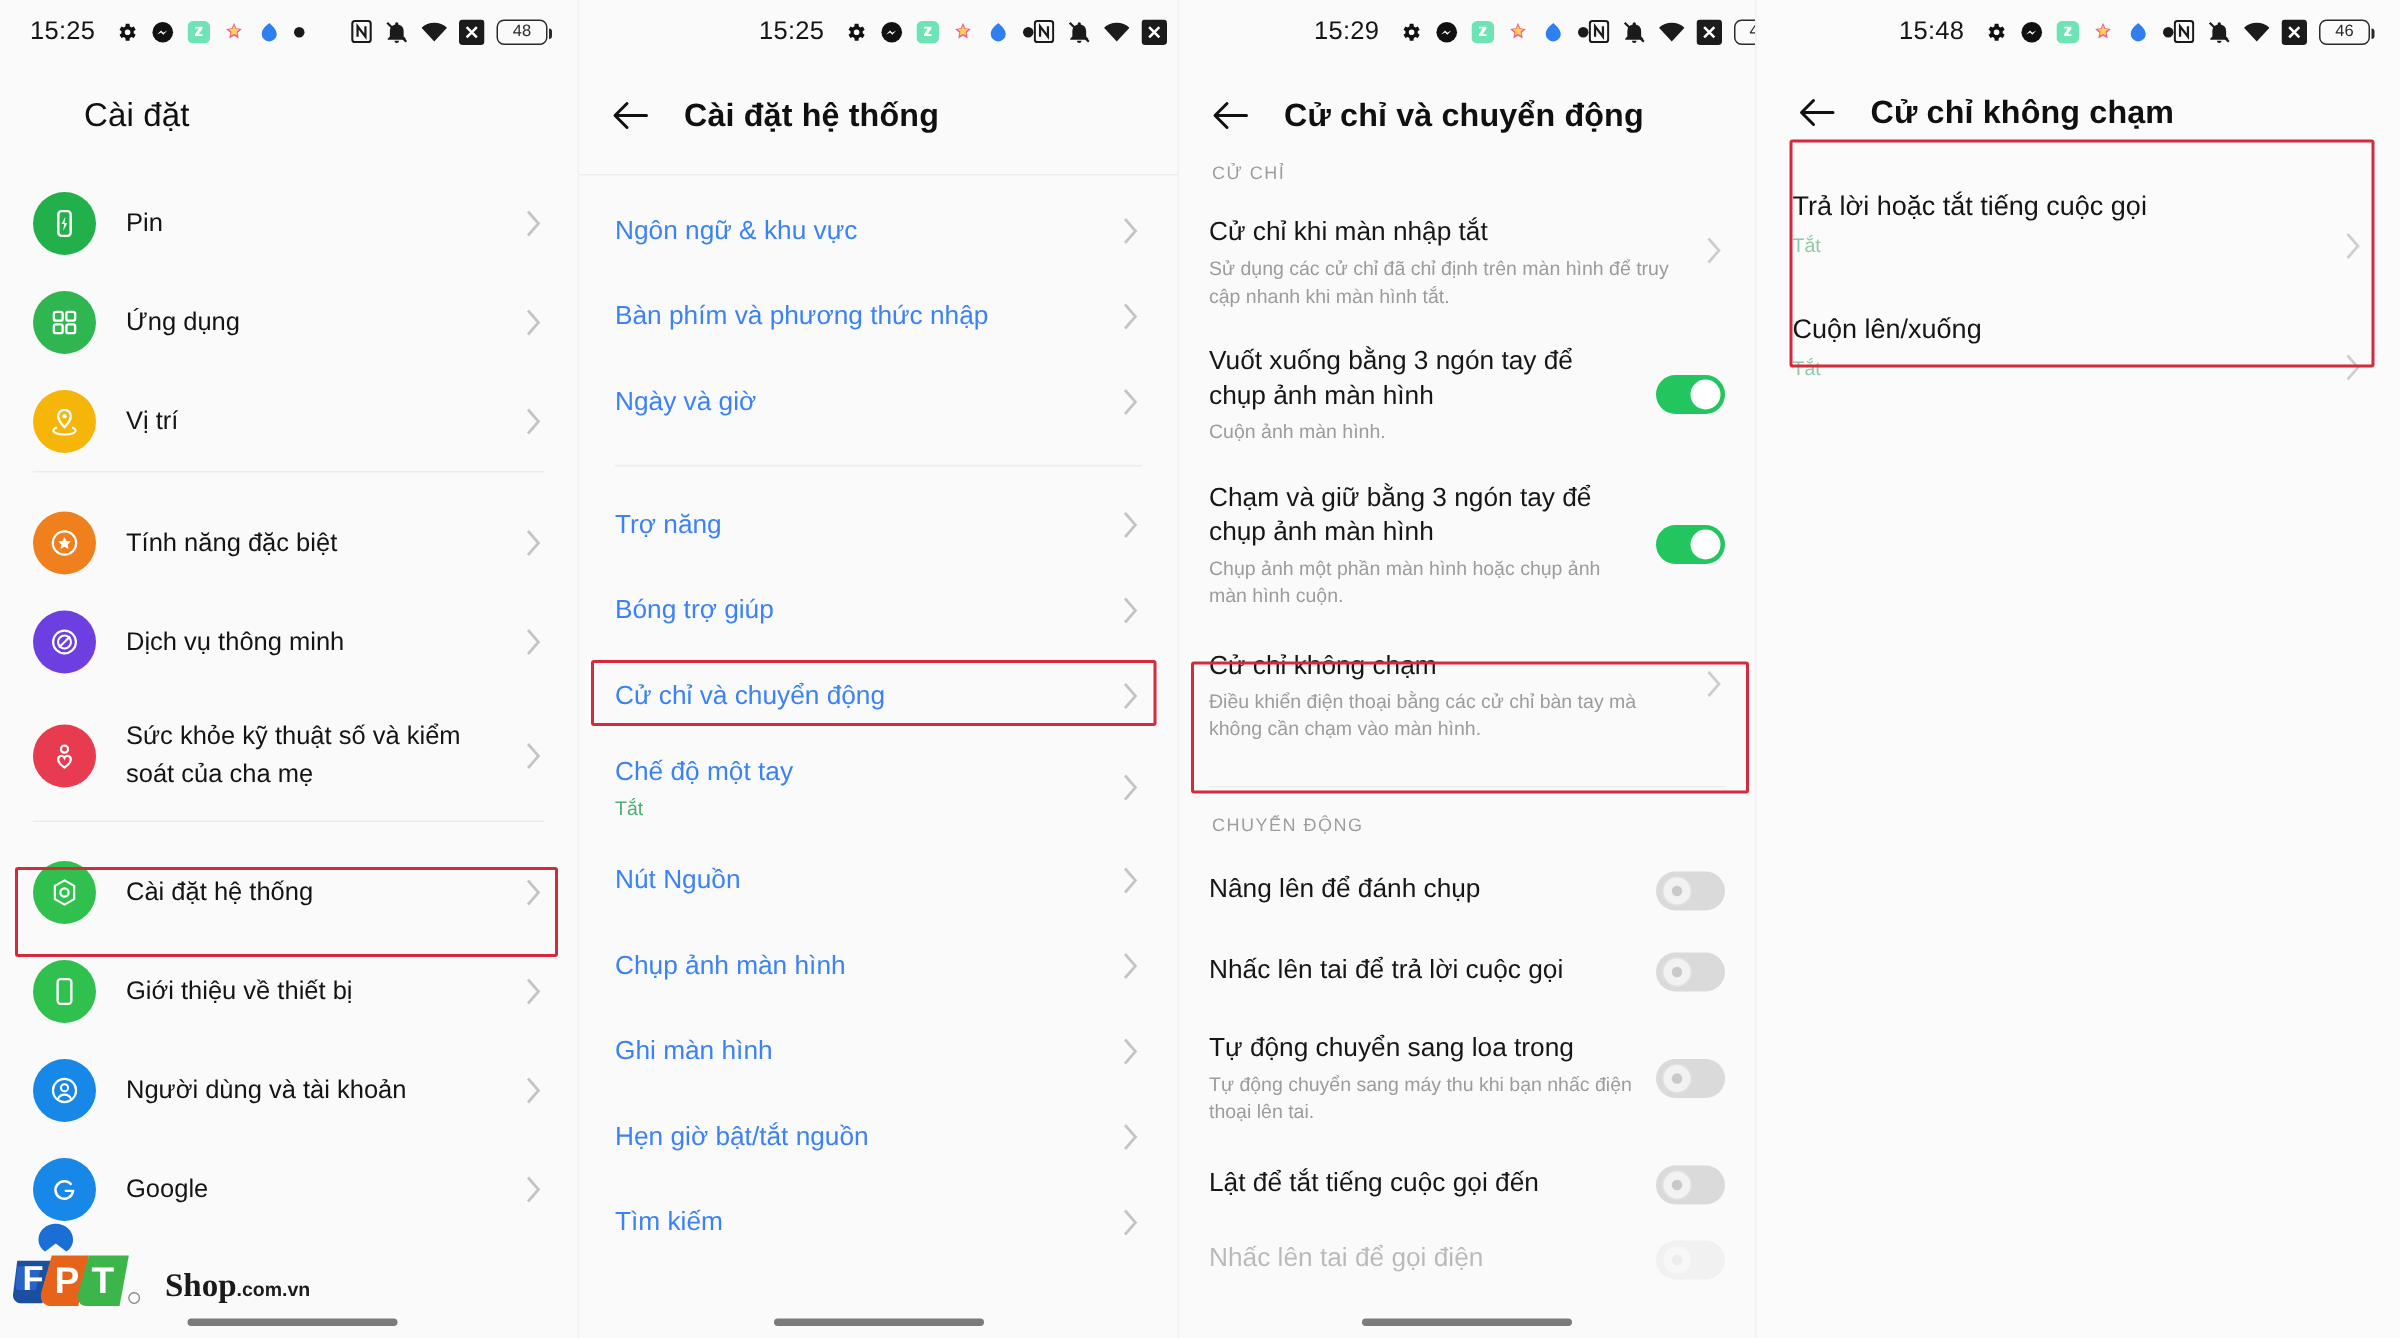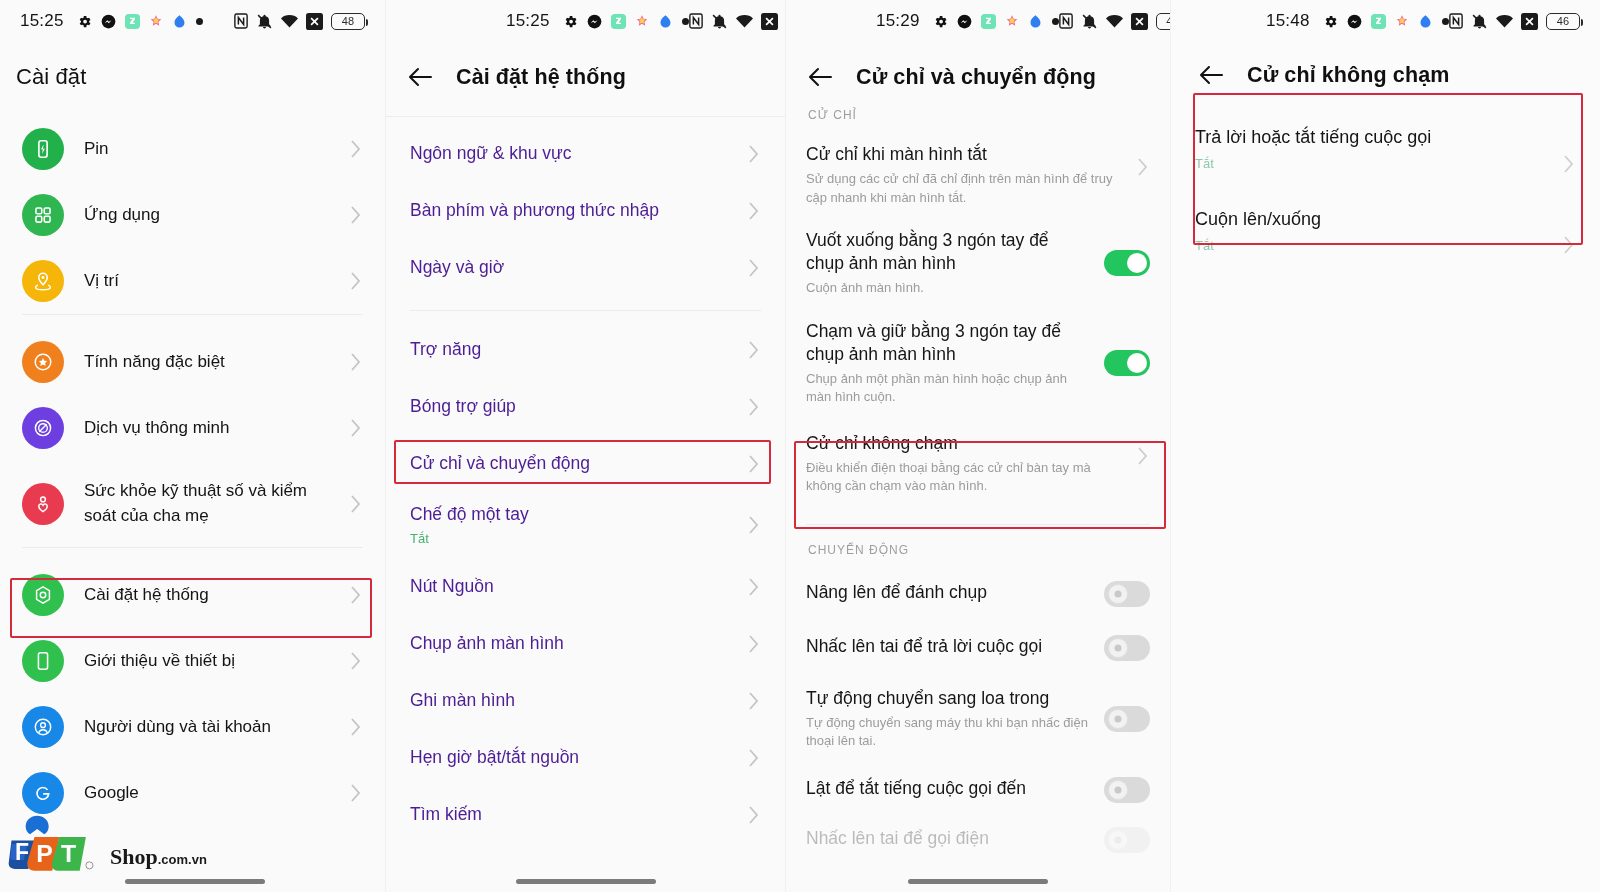--- a/index.html
+++ b/index.html
@@ -53,21 +53,21 @@
   .battery::after {
     content: ""; position: absolute; right: -4px; top: 5px;
     width: 2.5px; height: 7px; background: #2b2b2b; border-radius: 0 2px 2px 0;
   }
 
   
   .pageheader {
     display: flex; align-items: center; gap: 22px;
     padding: 22px 22px 26px 22px;
   }
-  .pageheader.plain { padding-left: 16px; }
+  .pageheader.plain { padding-left: 16px; margin-left: 40px; }
   .backarrow { width: 26px; height: 26px; flex: none; cursor: pointer; }
   .ptitle { font-size: 21.5px; color: #101010; font-weight: 700; letter-spacing: .1px; }
   .ptitle.big { font-size: 22px; font-weight: 400; }
 
   .divider-full { height: 1px; background: #ededed; width: 100%; }
 
   
   .list { position: relative; }
   .row {
     display: flex; align-items: center;
@@ -92,21 +92,21 @@
   .gap { height: 14px; }
 
   
   .p1 .row { height: 66px; }
   .p1 .row.tall { height: 86px; align-items: center; }
   .p1 .row-title { font-size: 17px; }
 
   
   .p2 .row { height: 57px; padding: 0 24px; }
   .p2 .row.withsub { height: 66px; }
-  .p2 .row-title { font-size: 17.5px; color: #4c1d95; }
+  .p2 .row-title { font-size: 17.5px; color: #3b82f6; }
 
   
   .sectionlabel {
     font-size: 12px; color: #9e9e9e; letter-spacing: 1px;
     padding: 6px 22px 10px 22px; text-transform: uppercase;
   }
   .p3 .row { padding: 11px 20px; align-items: flex-start; }
   .p3 .row-title { font-size: 17.5px; color: #161616; line-height: 1.32; }
   .p3 .row-sub { font-size: 13px; color: #9c9c9c; line-height: 1.42; margin-top: 4px; }
   .p3 .chev { margin-top: 14px; color: #c9c9c9; }
@@ -716,21 +716,21 @@
           </svg>
       </span>
       <span class="ptitle">Cử chỉ và chuyển động</span>
     </div>
 
     <div class="sectionlabel">CỬ CHỈ</div>
 
     <div class="list">
       <div class="row">
         <div class="row-body">
-          <div class="row-title">Cử chỉ khi màn hình tắt</div>
+          <div class="row-title">Cử chỉ khi màn nhập tắt</div>
           <div class="row-sub">Sử dụng các cử chỉ đã chỉ định trên màn hình để truy cập nhanh khi màn hình tắt.</div>
         </div>
         <span class="chev">
             <svg width="12" height="20" viewBox="0 0 12 20">
               <path d="M2 2l7 8-7 8" stroke="#cdcdcd" stroke-width="1.8" fill="none"></path>
             </svg>
           </span>
       </div>
 
       <div class="row">

